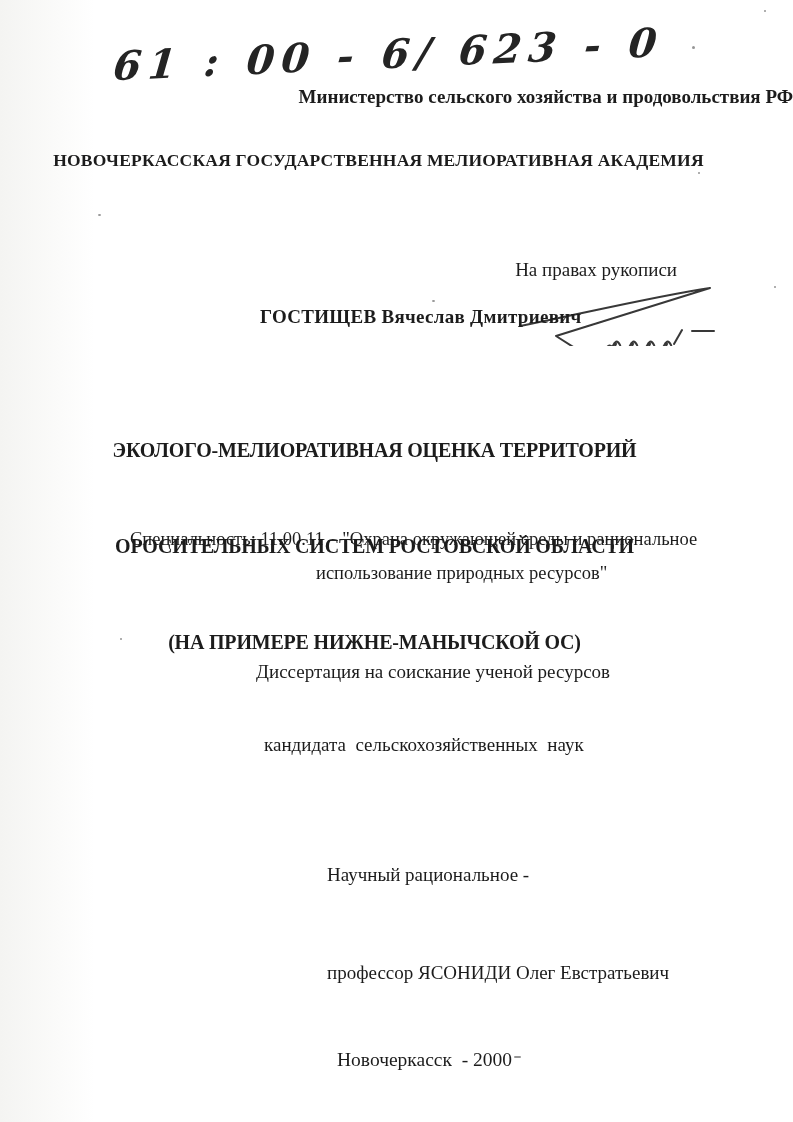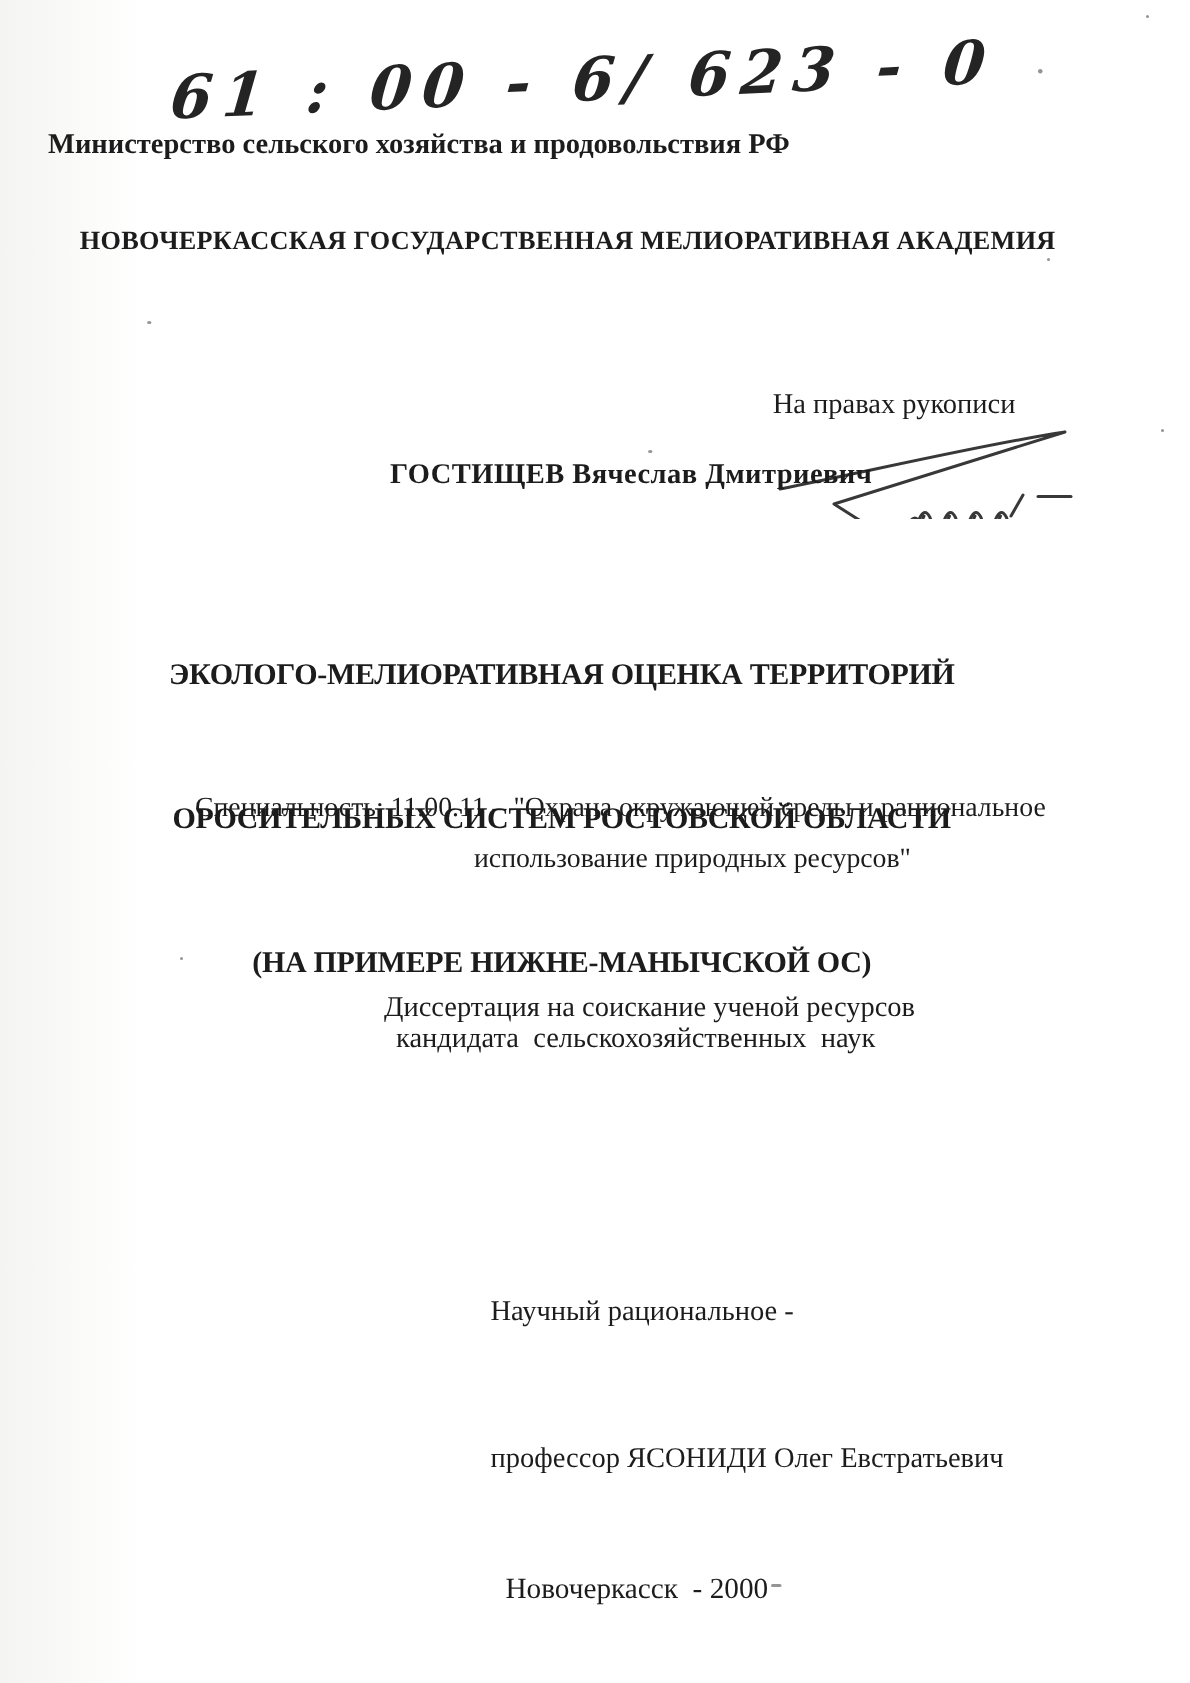--- a/index.html
+++ b/index.html
@@ -26,21 +26,21 @@
     font-weight: 700;
     font-size: 40px;
     letter-spacing: 7px;
     color: #242424;
     transform: rotate(-2.5deg) skewX(-8deg);
     transform-origin: left top;
   }
   .ministry {
     top: 86px; left: 0; width: 793px;
     box-sizing: border-box; padding-left: 32px;
-    text-align: left;
+    text-align: right;
     font-weight: 700; font-size: 19px;
   }
   .academy {
     top: 150px; left: 0; width: 793px;
     text-align: center;
     transform: translateX(-18px);
     font-weight: 700; font-size: 17.5px; letter-spacing: 0.2px;
   }
   .manuscript-note {
     top: 259px; left: 0; width: 677px;
@@ -59,21 +59,21 @@
   .title-block {
     top: 370px; left: 0; width: 793px;
     text-align: center;
     transform: translateX(-22px);
     font-size: 20px; font-weight: 600;
     line-height: 32px; letter-spacing: -0.2px;
   }
   .spec-line1 { top: 529px; left: 130px; font-size: 18.5px; }
   .spec-line2 { top: 563px; left: 316px; font-size: 18.5px; }
   .deg-line1  { top: 661px; left: 256px; font-size: 19px; }
-  .deg-line2  { top: 682px; left: 264px; font-size: 19px; }
+  .deg-line2  { top: 734px; left: 264px; font-size: 19px; }
   .advisor {
     top: 794px; left: 327px;
     font-size: 19px; line-height: 32.5px;
   }
   .imprint {
     top: 1049px; left: 337px;
     font-size: 19.5px;
   }
 
   

